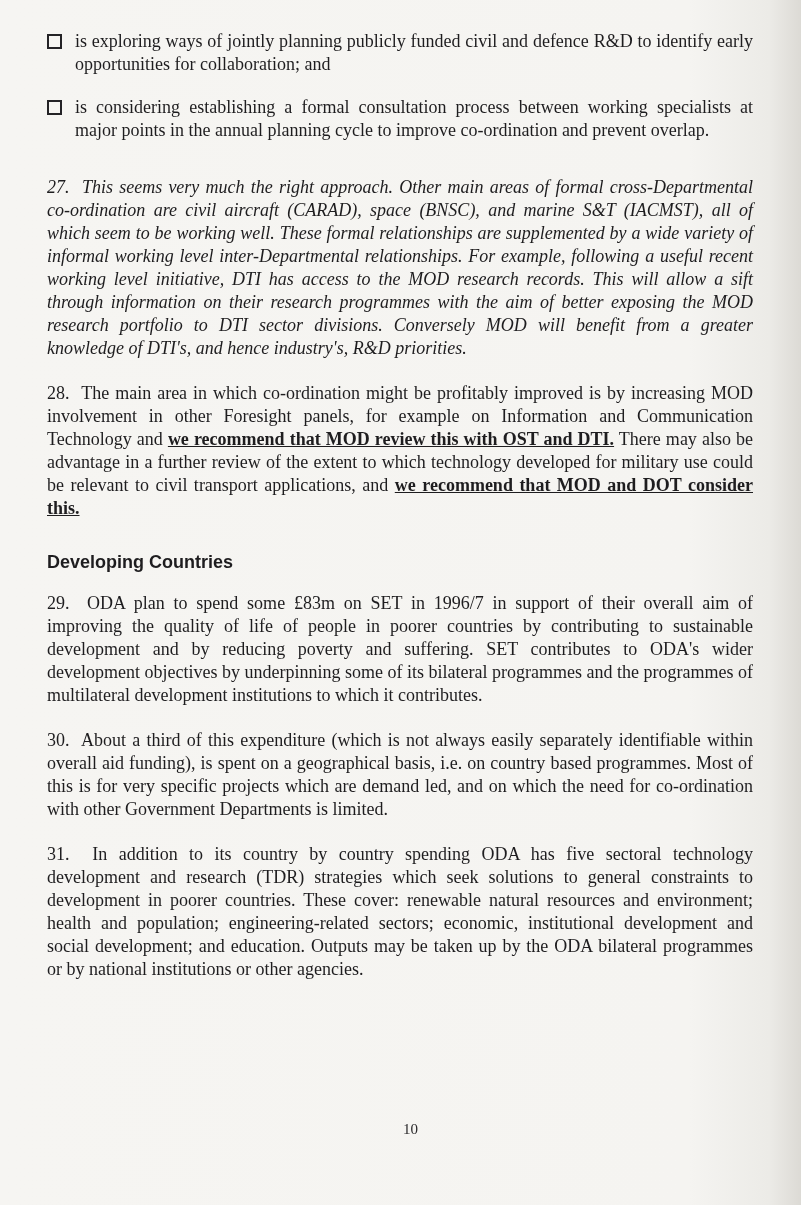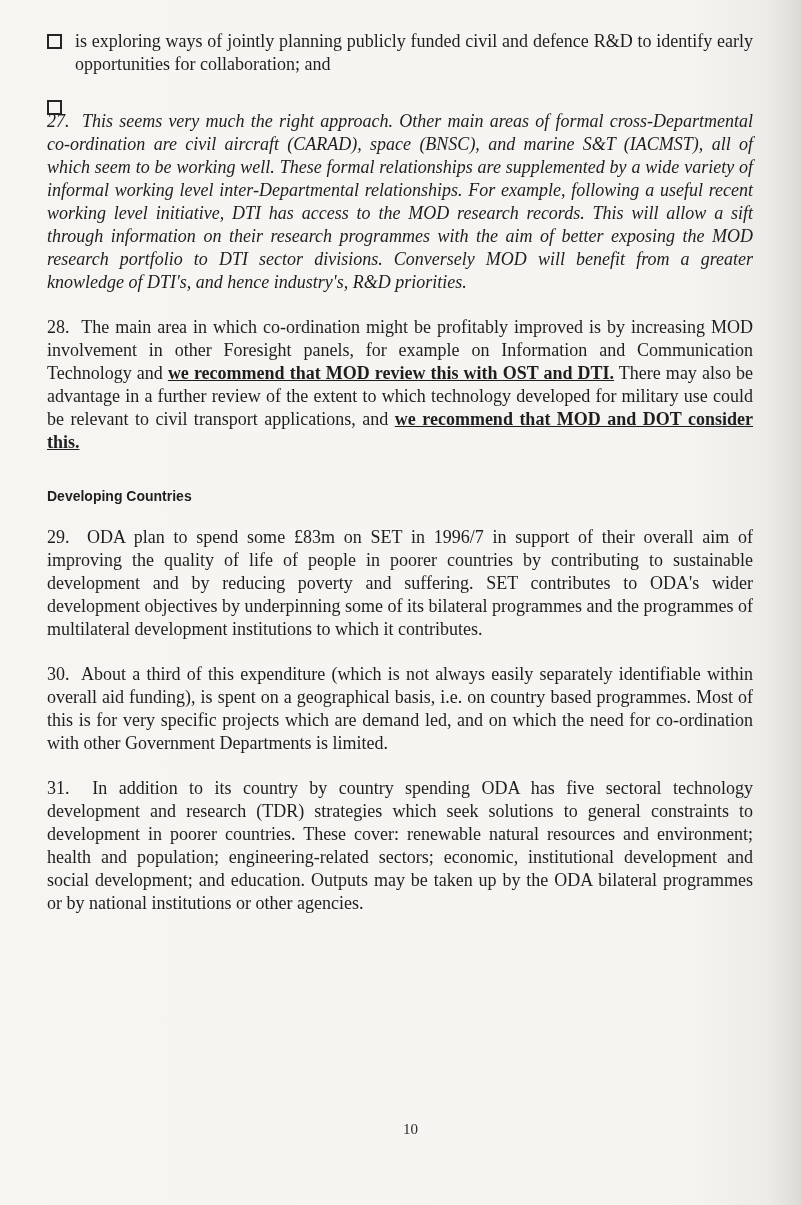--- a/index.html
+++ b/index.html
@@ -39,21 +39,21 @@
     margin: 0 0 22px 0;
     text-align: justify;
   }
   .para-27 {
     margin-top: 34px;
     font-style: italic;
   }
   .section-heading {
     font-family: "Liberation Sans", "DejaVu Sans", sans-serif;
     font-weight: bold;
-    font-size: 14px;
+    font-size: 18px;
     line-height: 24px;
     margin: 30px 0 18px 0;
     text-align: left;
   }
   .bold {
     font-weight: bold;
     text-decoration: underline;
   }
   .page-number {
     position: absolute;
@@ -71,20 +71,21 @@
 
 <div class="page">
 
   <div class="bullet-item">
     <span class="bullet-square"></span>
     <span>is exploring ways of jointly planning publicly funded civil and defence R&amp;D to identify early opportunities for collaboration; and</span>
   </div>
 
   <div class="bullet-item">
     <span class="bullet-square"></span>
+    <span>is considering establishing a formal consultation process between working specialists at major points in the annual planning cycle to improve co-ordination and prevent overlap.</span>
   </div>
 
   <p class="para para-27">27.&nbsp; This seems very much the right approach. Other main areas of formal cross-Departmental co-ordination are civil aircraft (CARAD), space (BNSC), and marine S&amp;T (IACMST), all of which seem to be working well. These formal relationships are supplemented by a wide variety of informal working level inter-Departmental relationships. For example, following a useful recent working level initiative, DTI has access to the MOD research records. This will allow a sift through information on their research programmes with the aim of better exposing the MOD research portfolio to DTI sector divisions. Conversely MOD will benefit from a greater knowledge of DTI's, and hence industry's, R&amp;D priorities.</p>
 
   <p class="para"><span>28.&nbsp; The main area in which co-ordination might be profitably improved is by increasing MOD involvement in other Foresight panels, for example on Information and Communication Technology and </span><span class="bold">we recommend that MOD review this with OST and DTI.</span><span> There may also be advantage in a further review of the extent to which technology developed for military use could be relevant to civil transport applications, and </span><span class="bold">we recommend that MOD and DOT consider this.</span></p>
 
   <h2 class="section-heading">Developing Countries</h2>
 
   <p class="para">29.&nbsp; ODA plan to spend some £83m on SET in 1996/7 in support of their overall aim of improving the quality of life of people in poorer countries by contributing to sustainable development and by reducing poverty and suffering. SET contributes to ODA's wider development objectives by underpinning some of its bilateral programmes and the programmes of multilateral development institutions to which it contributes.</p>
 

